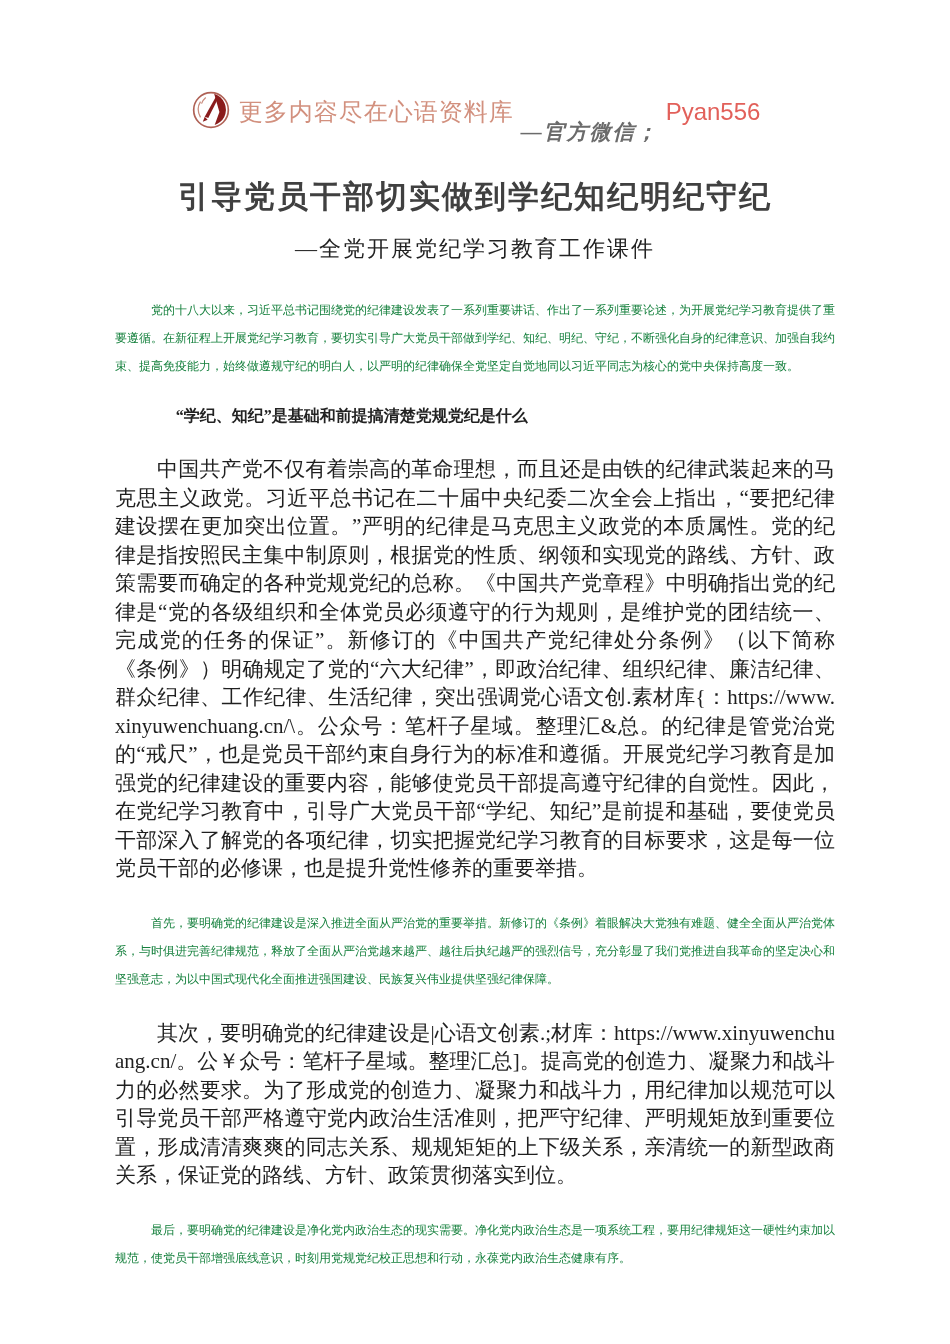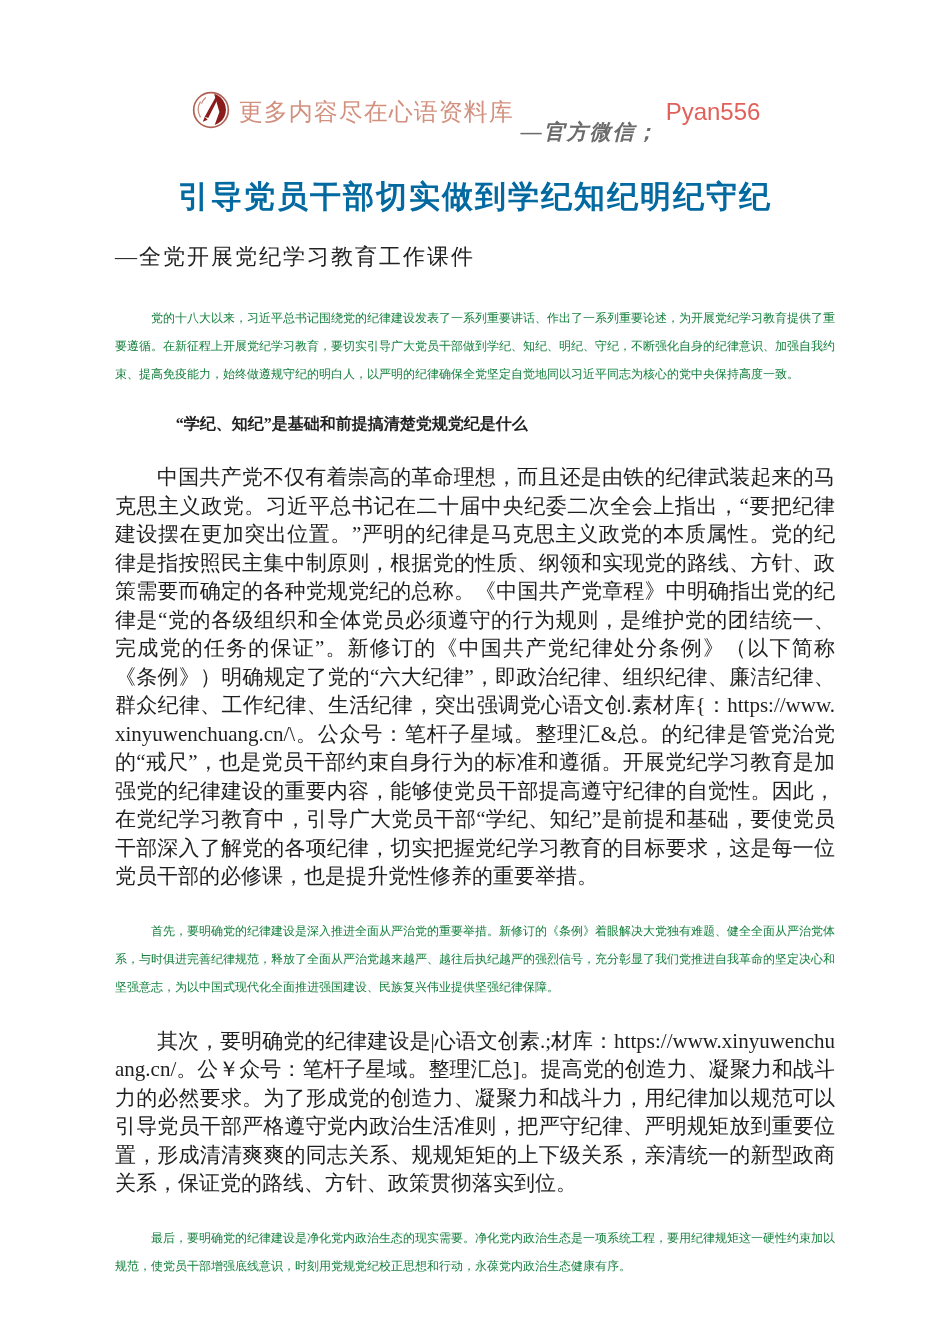--- a/index.html
+++ b/index.html
@@ -49,24 +49,25 @@
     font-family: "Liberation Sans", "DejaVu Sans", sans-serif;
     text-align: center;
   }
   
   .doc-title {
     margin-top: 30px;
     text-align: center;
     font-size: 31px;
     font-weight: bold;
     letter-spacing: 2px;
-    color: #0369a1;
+    color: #404040;
   }
   .doc-subtitle {
-    margin-top: 24px;
+    margin-top: 16px;
+    text-align: center;
     font-size: 22px;
     letter-spacing: 2px;
     color: #222222;
   }
   
   .content { margin-top: 32px; }
   .p-small {
     font-size: 12px;
     line-height: 28px;
     text-align: justify;

